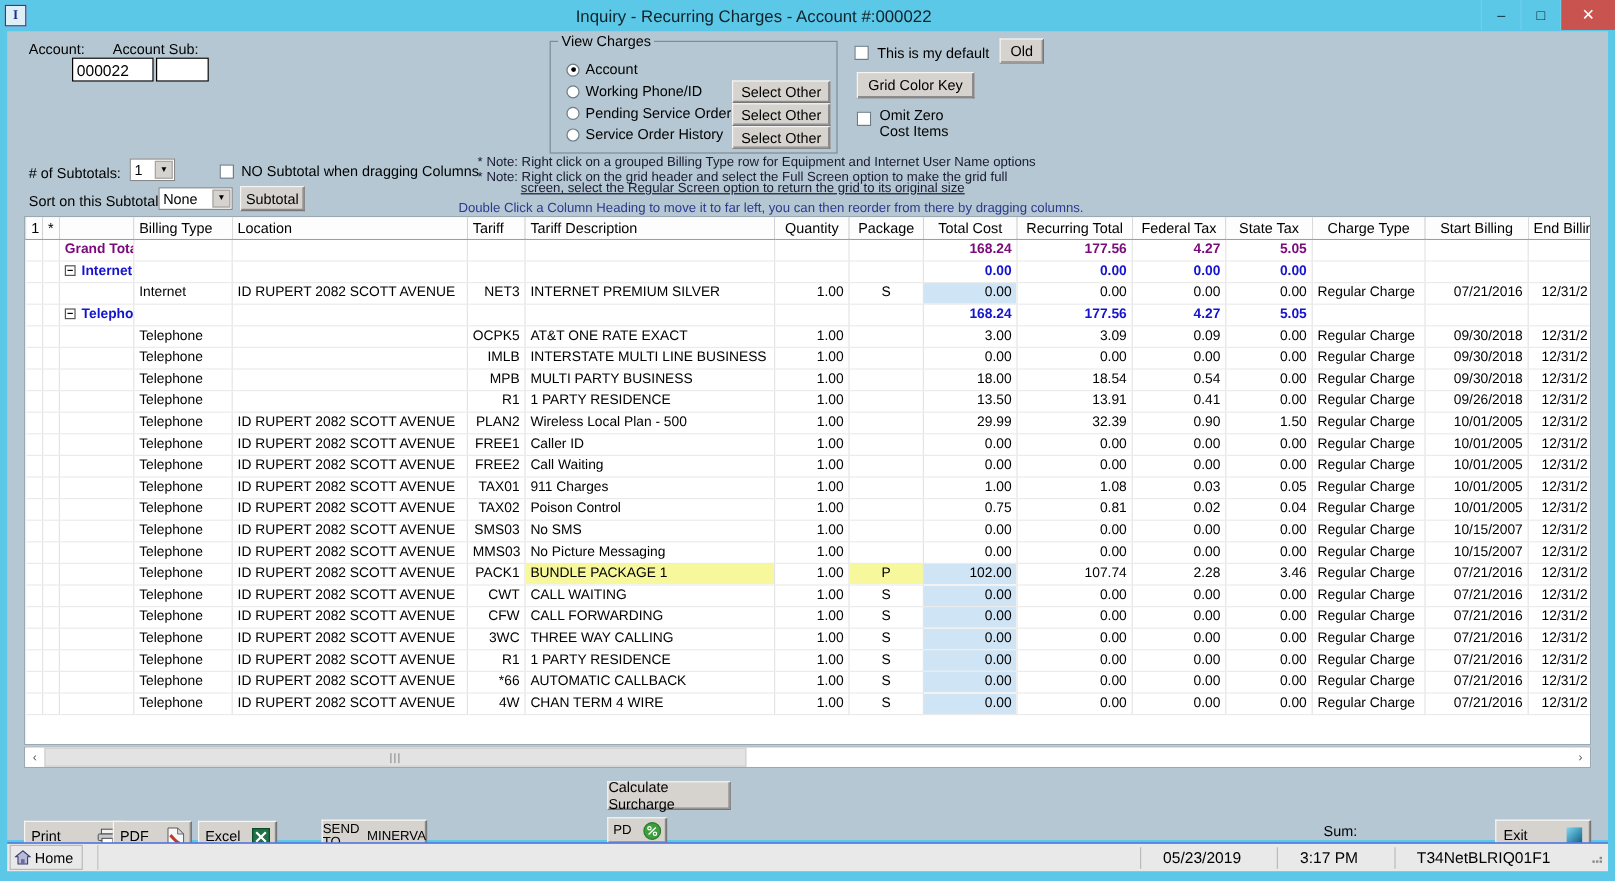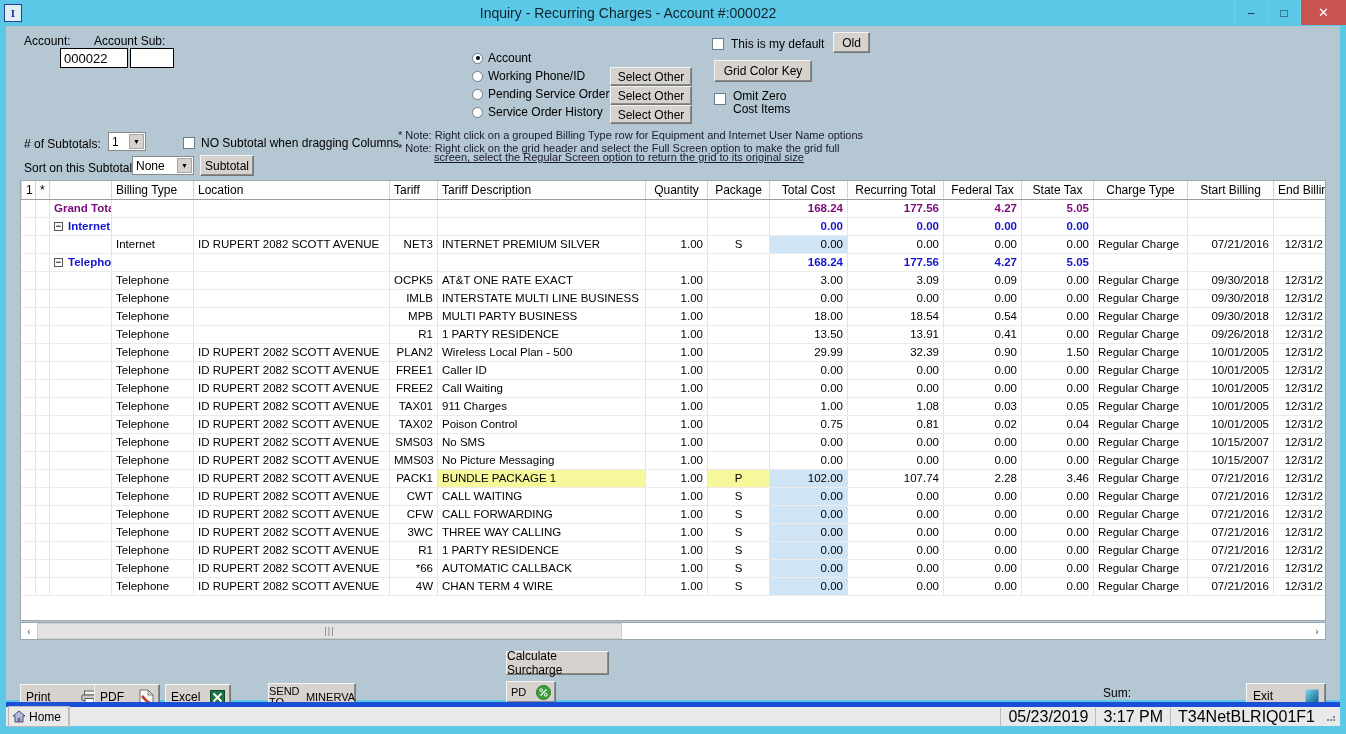--- a/index.html
+++ b/index.html
@@ -144,30 +144,30 @@
   
   .bbtn {
     position:absolute; background:#d6d3ce; border:1px solid #767676;
     border-top-color:#f6f6f6; border-left-color:#f6f6f6;
     font-size:12px; color:#000;
     display:flex; align-items:center; justify-content:center;
     box-shadow: inset -1px -1px 0 #8c8c8c;
   }
   .statusbar {
     position:absolute; left:6px; top:702px; width:1334px; height:24px;
-    background:#e9e9e9; border-top:5px solid #1d4ed8;
-    display:flex; align-items:center;
+    background:#e9e9e9; border-top:1px solid #1d4ed8;
+    display:flex; align-items:center;gap:12px;
   }
   .home-tab {
     margin-left:2px; height:21px; padding:0 7px 0 3px; background:#e9e9e9;
     border:1px solid #b8b8b8; display:flex; align-items:center; gap:3px;
     font-size:12px; color:#000;
   }
   .status-spacer { flex:1; border-left:1px solid #c2c2c2; height:21px; }
-  .sfield { border-left:1px solid #bbb; padding:0 7px; font-size:16px; color:#000; height:18px; display:flex; align-items:center;}
+  .sfield { border-left:1px solid #bbb; padding:0 18px; font-size:13px; color:#000; height:18px; display:flex; align-items:center;}
   .grip { width:12px; height:12px; margin:0 3px; position:relative; }
   
   svg { display:block; }
 </style>
 </head>
 <body>
 
 <div class="window">
 
   <div class="titlebar">
@@ -196,20 +196,23 @@
       <span class="cb"></span>
       <span style="font-size:12px;">NO Subtotal when dragging Columns</span>
     </div>
     <div class="field-label" style="left:18px; top:135px;">Sort on this Subtotal</div>
     <div class="sel" style="left:126px; top:130px; width:62px; height:19px;">
       <span>None</span>
       <span class="arrow">▼</span>
     </div>
     <div class="btn" style="left:194px; top:129px; width:54px; height:21px;">Subtotal</div>
 
+    <div class="groupbox" style="left:452px; top:8px; width:240px; height:94px;">
+      <div class="groupbox-title">View Charges</div>
+    </div>
     <div class="radio-row" style="left:466px; top:25px;justify-content:center;">
       <span class="radio on"></span>
       <span>Account</span>
     </div>
     <div class="radio-row" style="left:466px; top:43px;">
       <span class="radio"></span>
       <span>Working Phone/ID</span>
     </div>
     <div class="radio-row" style="left:466px; top:61px;">
       <span class="radio"></span>
@@ -233,20 +236,21 @@
       <span class="cb" style="margin-top:3px;"></span>
       <span style="font-size:12px; line-height:13px;">
         <span>Omit Zero</span><br>
         <span>Cost Items</span>
       </span>
     </div>
 
     <div class="note" style="left:392px; top:103px;">* Note: Right click on a grouped Billing Type row for Equipment and Internet User Name options</div>
     <div class="note" style="left:392px; top:116px;">* Note: Right click on the grid header and select the Full Screen option to make the grid full</div>
     <div class="note" style="left:428px; top:125px;text-decoration:underline;">screen, select the Regular Screen option to return the grid to its original size</div>
+    <div class="hintlink" style="left:376px; top:142px;">Double Click a Column Heading to move it to far left, you can then reorder from there  by dragging columns.</div>
 
     <div class="grid-wrap">
       <table class="grid">
         <colgroup id="grid-cols">
             <col style="width: 14px;">
             <col style="width: 14px;">
             <col style="width: 62px;">
             <col style="width: 82px;">
             <col style="width: 196px;">
             <col style="width: 48px;">

